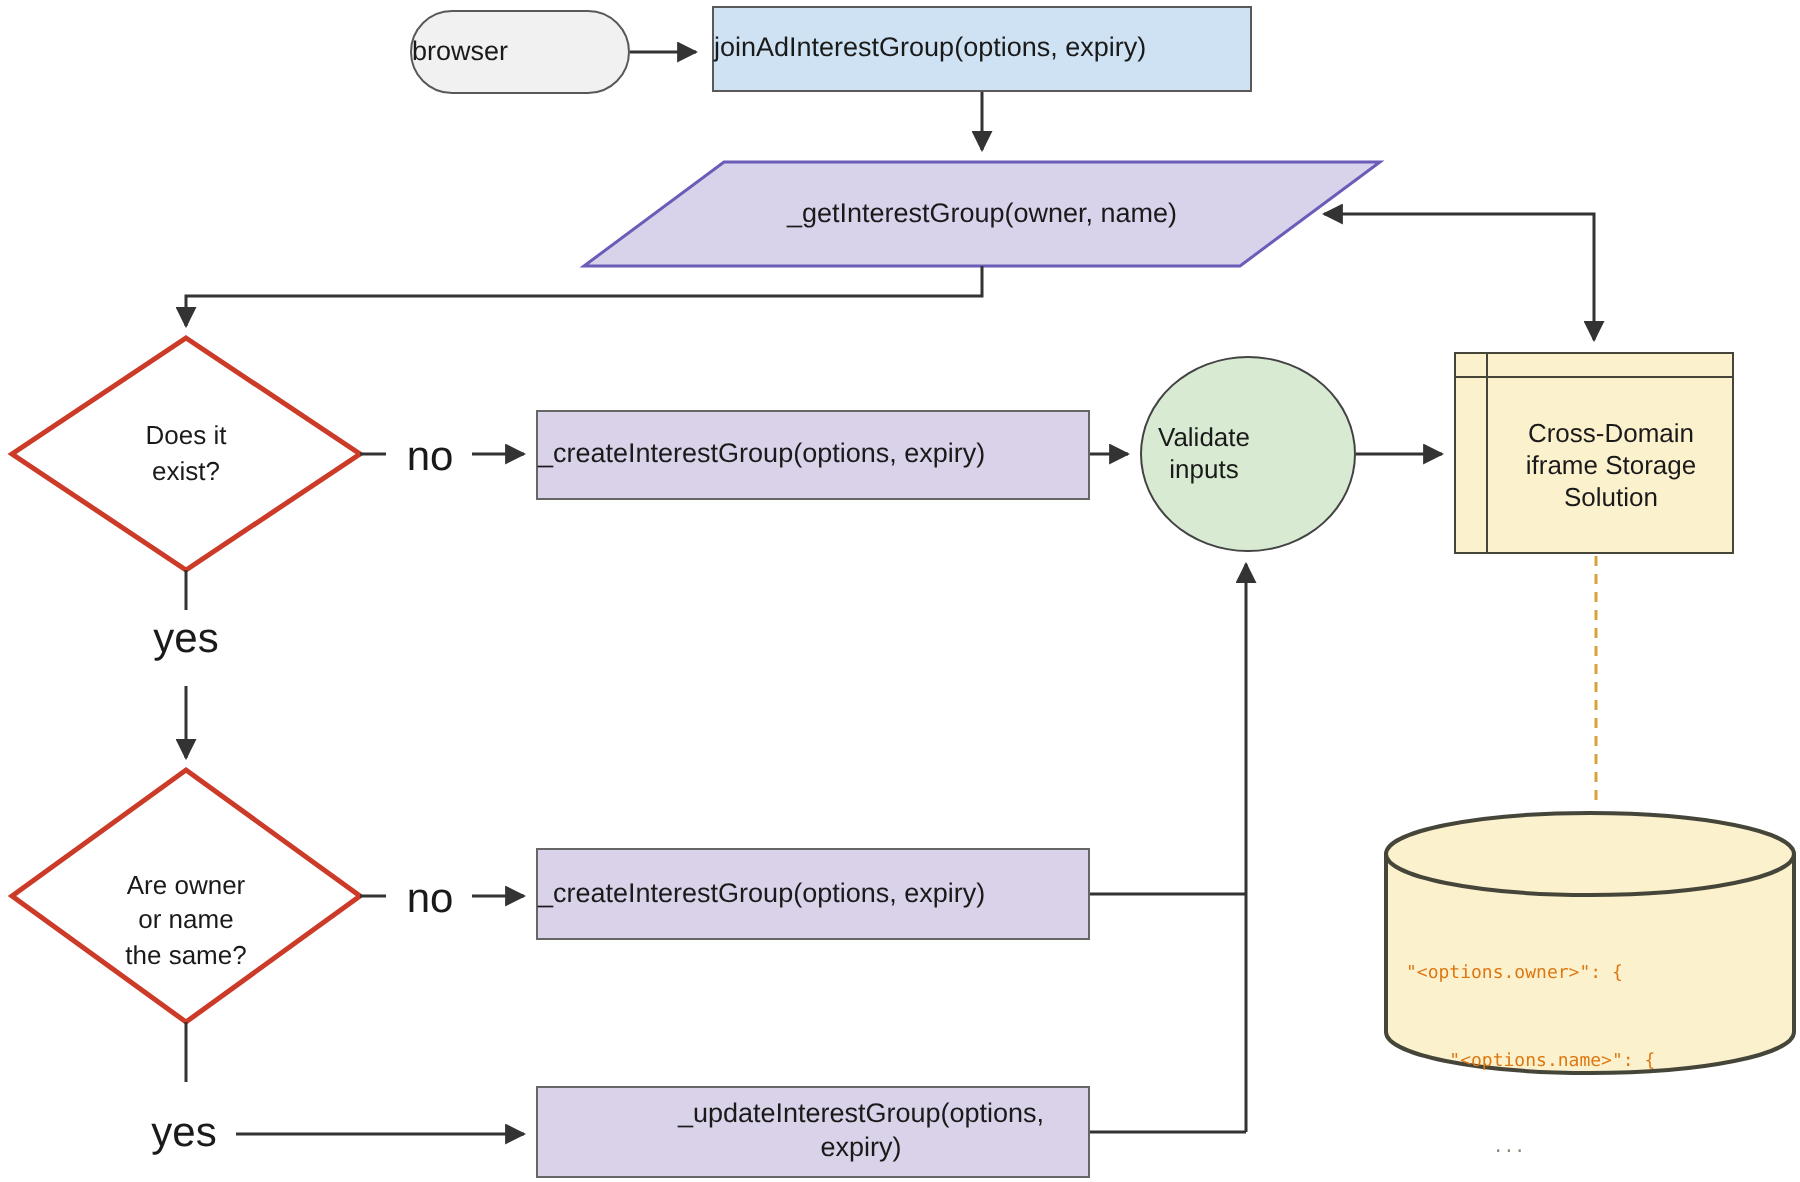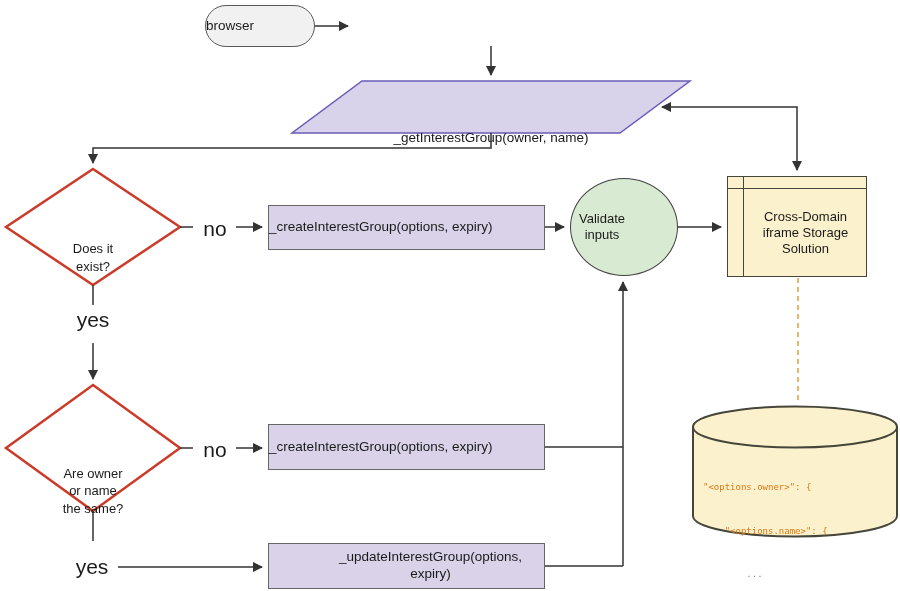--- a/index.html
+++ b/index.html
@@ -21,21 +21,21 @@
   .blue{background:#cfe2f3;border:1.5px solid #595959;}
   .purple{background:#d9d2e9;border:1.5px solid #666666;}
   .greenc{background:#d9ead3;border:1.5px solid #434343;border-radius:50%;font-size:13px;}
   .yellowbox{background:#fcf1cd;border:1.5px solid #45453a;}
   .ybox-vline{position:absolute;left:15px;top:0;bottom:0;width:0;border-right:1.5px solid #45453a;}
   .ybox-hline{position:absolute;top:11px;left:0;right:0;height:0;border-bottom:1.5px solid #45453a;}
   .ybox-text{position:absolute;left:17px;top:13px;right:0;bottom:0;display:flex;align-items:center;
     justify-content:center;text-align:center;font-size:13px;padding:12px 4px;}
   .shape-text{
     position:absolute;display:flex;flex-direction:column;align-items:center;justify-content:center;
-    text-align:right;font-size:13px;line-height:1.35;margin-top:31px;
+    text-align:right;font-size:13px;line-height:1.35;
   }
   .edge-label{position:absolute;font-size:21px;text-align:center;background:#fff;}
   .code{position:absolute;font-family:"DejaVu Sans Mono", monospace;font-size:9px;line-height:14.5px;white-space:pre;}
   .code .orange{color:#dd7711;}
   .code .grey{color:#8a8a7a;}
 </style>
 </head>
 <body>
 
 <div id="stage">
@@ -84,20 +84,23 @@
     <path class="connector" d="M118,567 H262" marker-end="url(#arrow)"></path>
 
     <path class="cyl" d="M693,427 a102,20.5 0 0 1 204,0 l0,89 a102,20.5 0 0 1 -204,0 z"></path>
     <path class="cyl" fill="none" d="M693,427 a102,20.5 0 0 0 204,0"></path>
   </svg>
 
   <div class="node pill" style="left:205px;top:5px;width:110px;height:42px;">
     <span>browser</span>
   </div>
 
+  <div class="node blue" style="left:356px;top:3px;width:270px;height:43px;">
+    <span>joinAdInterestGroup(options, expiry)</span>
+  </div>
 
   <div class="shape-text" style="left:331px;top:94px;width:320px;height:26px;font-size:13.5px;">
     <span>_getInterestGroup(owner, name)</span>
   </div>
 
   <div class="shape-text" style="left:33px;top:197px;width:120px;height:60px;">
     <span>Does it</span>
     <span>exist?</span>
   </div>
 

